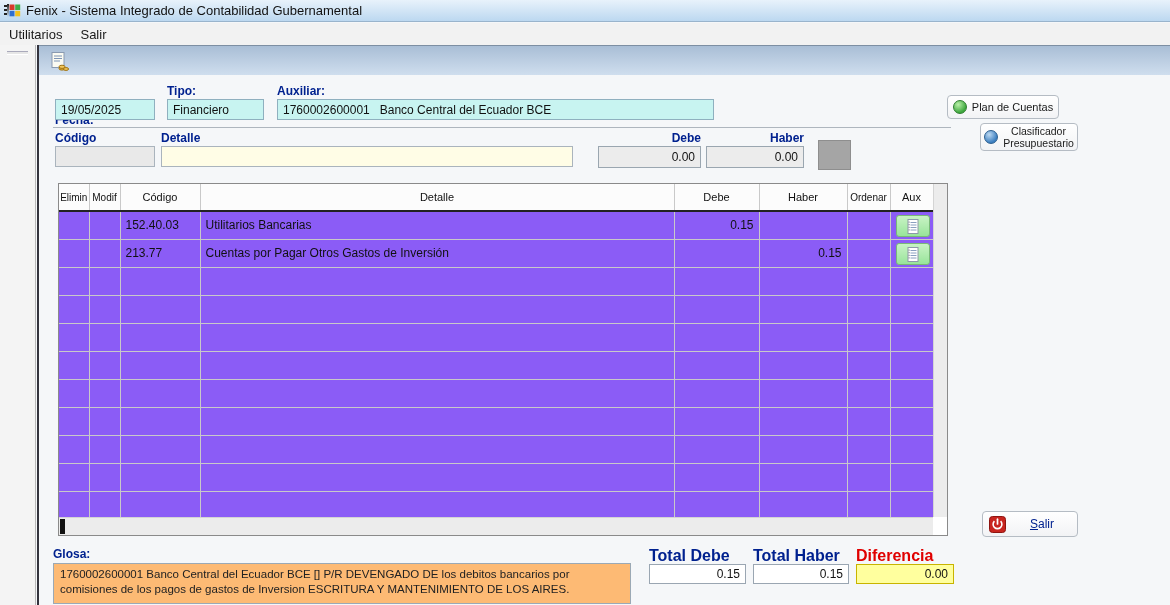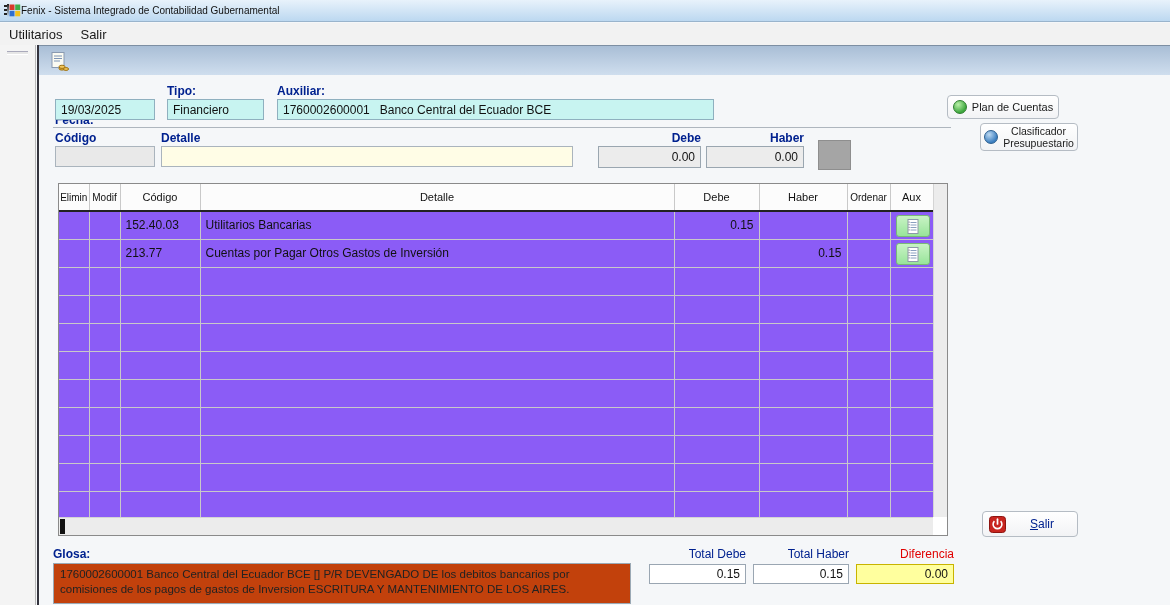--- a/index.html
+++ b/index.html
@@ -4,21 +4,21 @@
 <style>
   * { margin:0; padding:0; box-sizing:border-box; }
   html,body { width:1170px; height:605px; background:#e8e8e8; }
   body { font-family:"Liberation Sans","DejaVu Sans",sans-serif; }
   #window { position:relative; width:1170px; height:605px; overflow:hidden; background:#f5f7f9; }
 
   
   .titlebar { position:absolute; left:0; top:0; width:1170px; height:22px;
     background:linear-gradient(#e8f2fb,#bcd8f0); border-bottom:1px solid #9ab4cc;
     display:flex; align-items:center; padding-left:4px; }
-  .titlebar .title { font-size:10px; color:#111; }
+  .titlebar .title { font-size:13px; color:#111; margin-left:5px; }
   .win-icon { width:17px; height:15px; display:inline-block; }
 
   
   .menubar { position:absolute; left:0; top:23px; width:1170px; height:22px; background:#f2f2f2;
     display:flex; align-items:center; }
   .menu-item { font-size:13px; color:#1a1a1a; padding:2px 9px; cursor:default; }
 
   
   .leftstrip { position:absolute; left:0; top:45px; width:36px; height:560px;
     background:#f4f4f4; border-right:1px solid #b9b9b9; }
@@ -77,23 +77,23 @@
   .sphere { width:14px; height:14px; border-radius:50%; flex:0 0 auto; }
   .sphere.green { background:radial-gradient(circle at 35% 30%, #b9f0a8, #3da73d 70%); border:1px solid #2e7d2e; }
   .sphere.blue  { background:radial-gradient(circle at 35% 30%, #bcd9f2, #3c7fc0 70%); border:1px solid #2c5f90; }
   .gray-chip { width:16px; height:16px; background:#ababab; flex:0 0 auto; }
   .mnemonic { display:block; }
   .mnemonic::first-letter { text-decoration:underline; }
   .salir-lbl { color:#00218f; font-size:12px; }
 
   
   .glosa-box { position:absolute; left:14px; top:518px; width:578px; height:41px;
-    background:#c2410c; border:1px solid #9ba9b5; font-size:11.5px; color:#222;
+    background:#fdba74; border:1px solid #9ba9b5; font-size:11.5px; color:#222;
     padding:3px 6px; line-height:1.3; overflow:hidden; }
-  .tot-label { position:absolute; top:502px; font-size:12px; font-weight:normal; color:#00218f; text-align:right; }
+  .tot-label { position:absolute; top:502px; font-size:16px; font-weight:bold; color:#00218f; }
   .tot-field { position:absolute; top:519px; height:20px; background:#fff; border:1px solid #9aa6b2;
     font-size:12px; color:#111; display:flex; align-items:center; justify-content:flex-end; padding:0 5px; }
   .red { color:#e00000; }
   .difff { background:#ffff9e; border-color:#c8b400; }
 </style>
 </head>
 <body>
 
 <div id="window">
 
@@ -130,21 +130,21 @@
           <line x1="5" y1="7.5" x2="13" y2="7.5" stroke="#7d94b5" stroke-width="1"></line>
           <line x1="5" y1="10" x2="11" y2="10" stroke="#7d94b5" stroke-width="1"></line>
           <ellipse cx="13" cy="17.5" rx="3" ry="1.6" fill="#e8b23a" stroke="#a0720e"></ellipse>
           <ellipse cx="13" cy="15.8" rx="3" ry="1.6" fill="#f3c85e" stroke="#a0720e"></ellipse>
           <ellipse cx="17" cy="18" rx="2.6" ry="1.4" fill="#f3c85e" stroke="#a0720e"></ellipse>
         </svg>
       </div>
     </div>
 
     <div class="nlabel" style="left:16px; top:39px;margin-top:29px;">Fecha:</div>
-    <div class="field cyan" style="left:16px; top:54px; width:100px;">19/03/2025</div>
+    <div class="field cyan" style="left:16px; top:54px; width:100px;">19/05/2025</div>
 
     <div class="nlabel" style="left:128px; top:39px;">Tipo:</div>
     <div class="field cyan" style="left:128px; top:54px; width:97px;">Financiero</div>
 
     <div class="nlabel" style="left:238px; top:39px;">Auxiliar:</div>
     <div class="field cyan pre" style="left:238px; top:54px; width:437px;text-align:right;">1760002600001   Banco Central del Ecuador BCE</div>
 
     <div class="sep" style="left:14px; top:82px; width:898px;"></div>
 
     <div class="nlabel" style="left:16px; top:86px;">Código</div>

